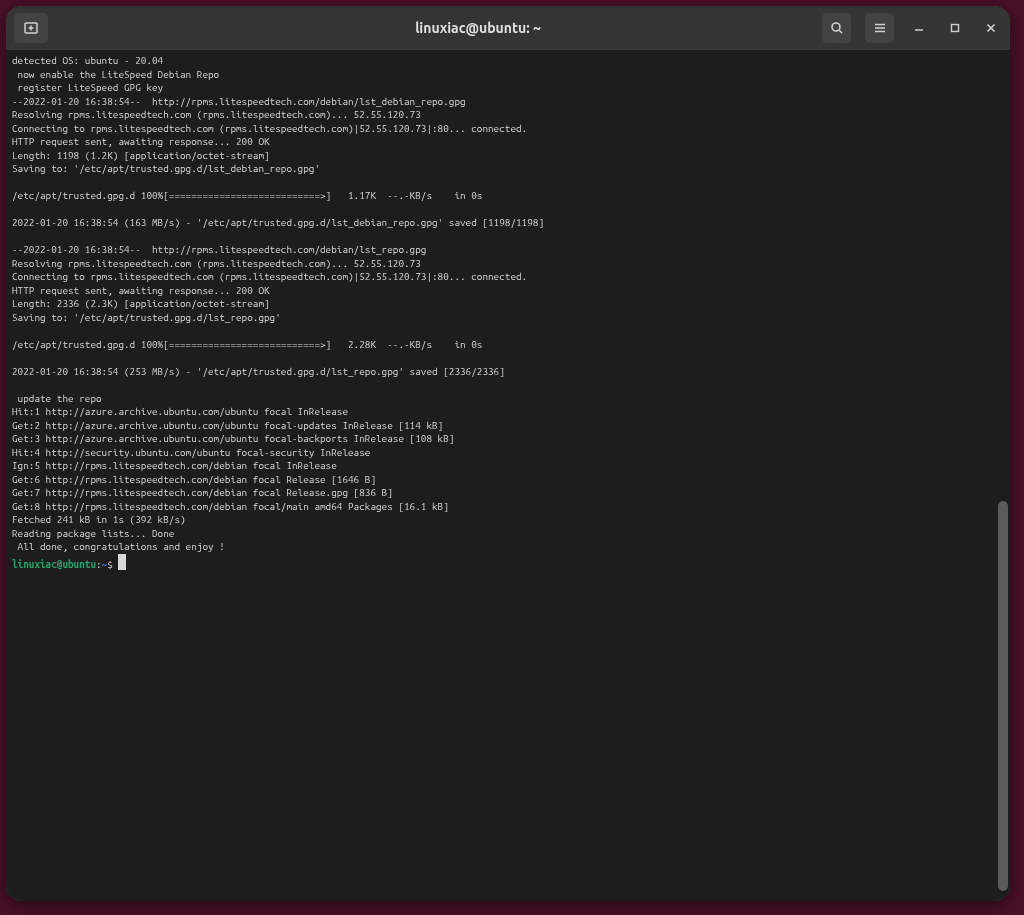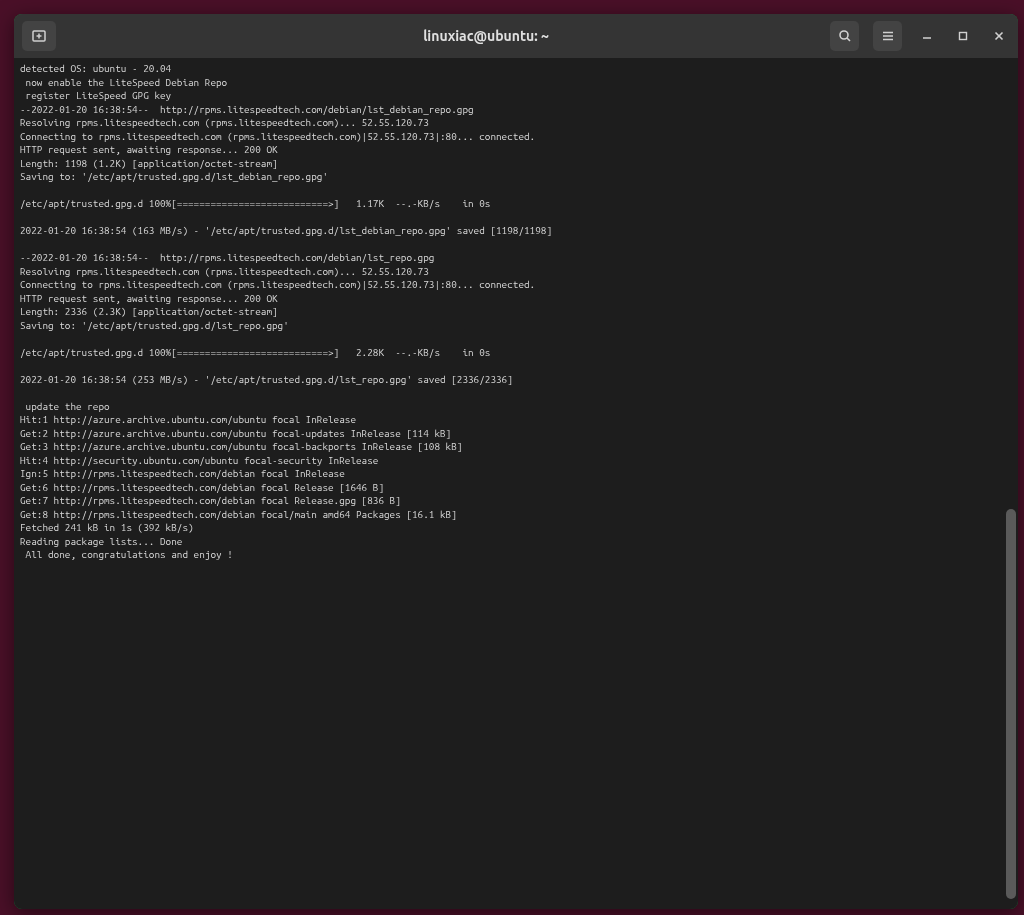--- a/index.html
+++ b/index.html
@@ -9,22 +9,22 @@
     }
     body {
       background: #4a1028;
       width: 1024px;
       height: 915px;
       font-family: 'Ubuntu Mono', 'DejaVu Sans Mono', monospace;
       overflow: hidden;
     }
     .window {
       background: #15803d;
-      border-radius: 8px;
-      margin: 14px;
+      border-radius: 16px;
+      margin: 6px;
       width: 1004px;
       height: 895px;
       display: flex;
       flex-direction: column;
       overflow: hidden;
       box-shadow: 0 4px 20px rgba(0,0,0,0.5);
     }
     .titlebar {
       background: #343434;
       height: 44px;
@@ -208,17 +208,18 @@
 Get:2 http://azure.archive.ubuntu.com/ubuntu focal-updates InRelease [114 kB]
 Get:3 http://azure.archive.ubuntu.com/ubuntu focal-backports InRelease [108 kB]
 Hit:4 http://security.ubuntu.com/ubuntu focal-security InRelease
 Ign:5 http://rpms.litespeedtech.com/debian focal InRelease
 Get:6 http://rpms.litespeedtech.com/debian focal Release [1646 B]
 Get:7 http://rpms.litespeedtech.com/debian focal Release.gpg [836 B]
 Get:8 http://rpms.litespeedtech.com/debian focal/main amd64 Packages [16.1 kB]
 Fetched 241 kB in 1s (392 kB/s)
 Reading package lists... Done
  All done, congratulations and enjoy !</div>
+    <div class="terminal-content"><span class="prompt-user">linuxiac@ubuntu</span><span>:</span><span class="prompt-path">~</span><span>$</span> <span class="cursor-block"></span></div>
     <div class="scrollbar">
       <div class="scrollbar-thumb"></div>
     </div>
   </div>
 </div>
 
 </body></html>

